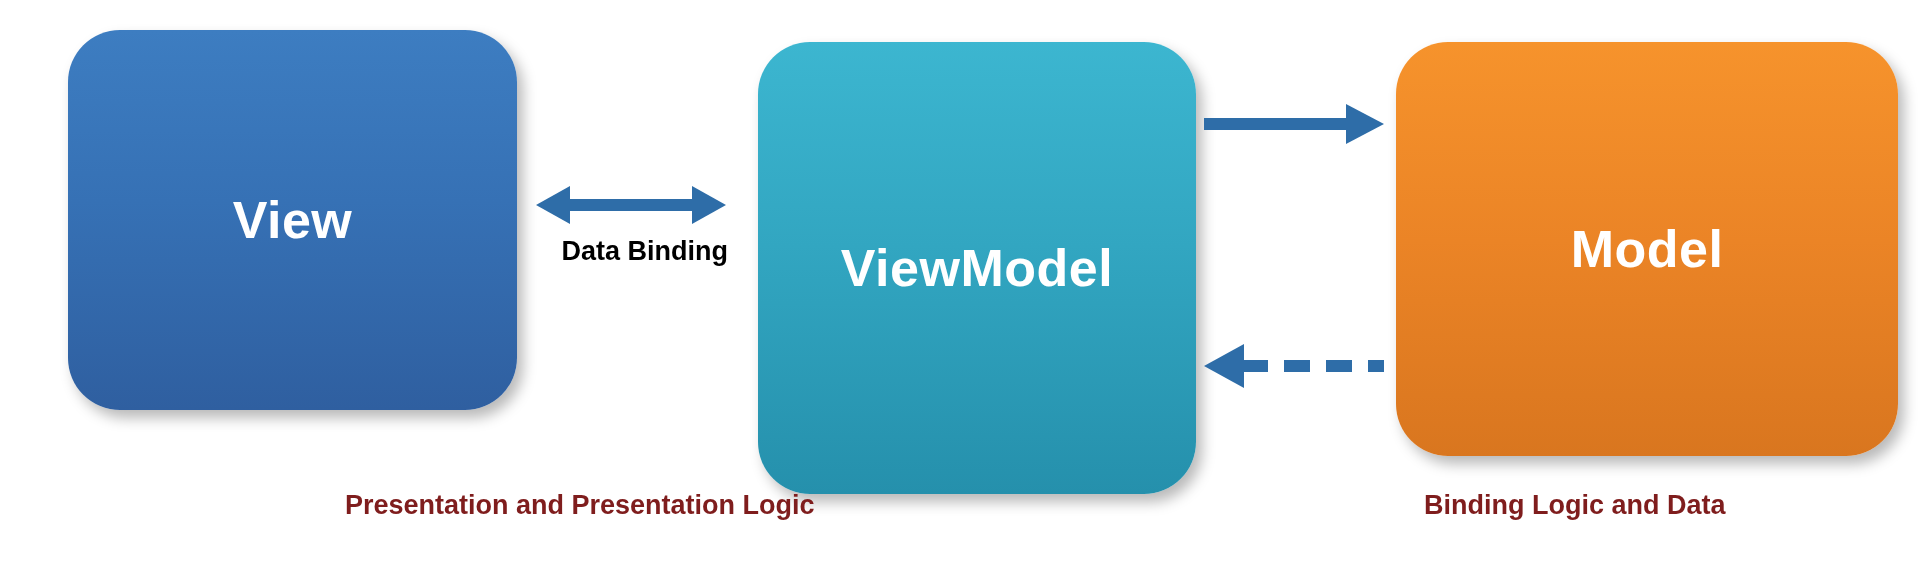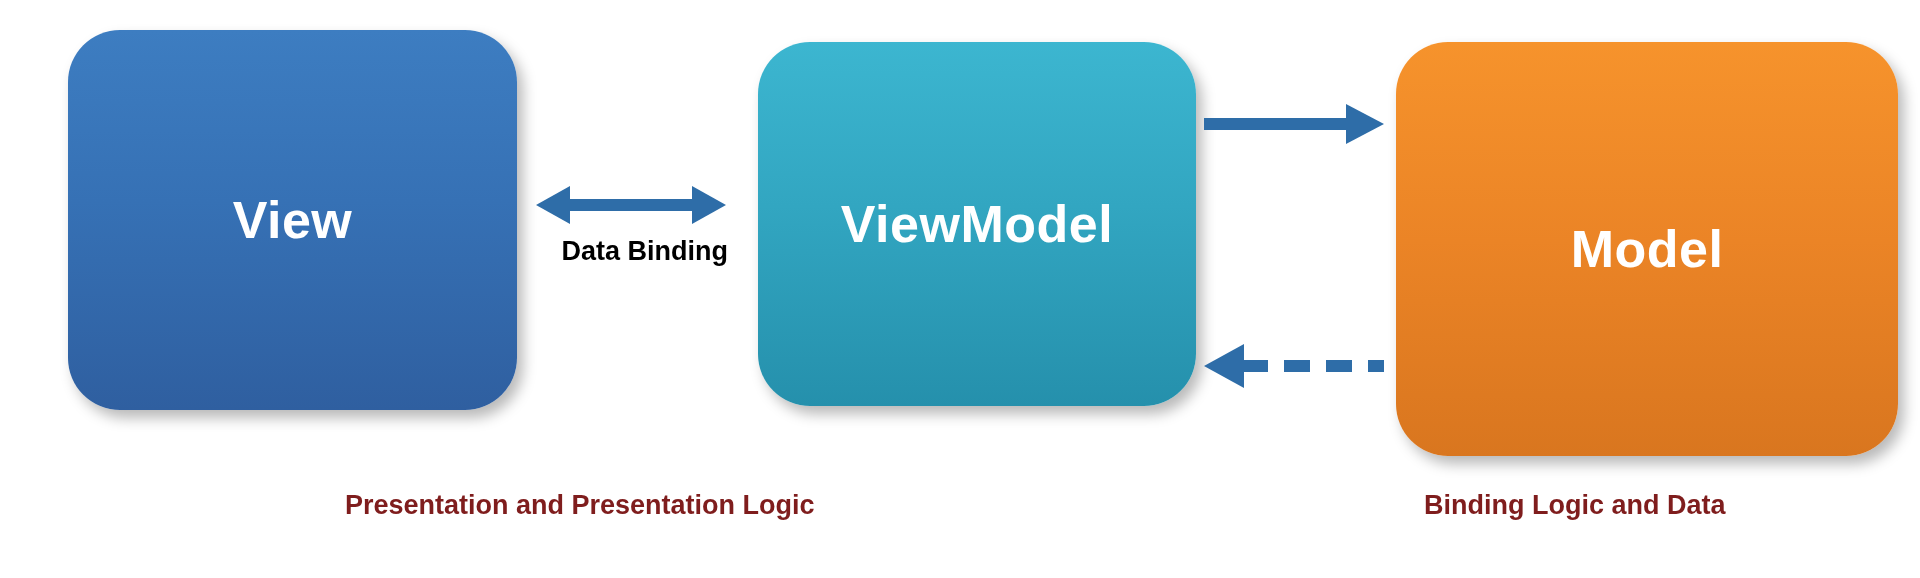--- a/index.html
+++ b/index.html
@@ -42,21 +42,21 @@
     left: 68px;
     top: 30px;
     width: 449px;
     height: 380px;
     background: linear-gradient(180deg, #3D7DC1 0%, #3671B5 45%, #2F5FA0 100%);
   }
   #node-viewmodel {
     left: 758px;
     top: 42px;
     width: 438px;
-    height: 364px;
+    height: 452px;
     background: linear-gradient(180deg, #3CB6D0 0%, #32A6C1 45%, #2590AC 100%);
   }
   #node-model {
     left: 1396px;
     top: 42px;
     width: 502px;
     height: 414px;
     background: linear-gradient(180deg, #F6932C 0%, #EB8426 48%, #D9761F 100%);
   }
 

